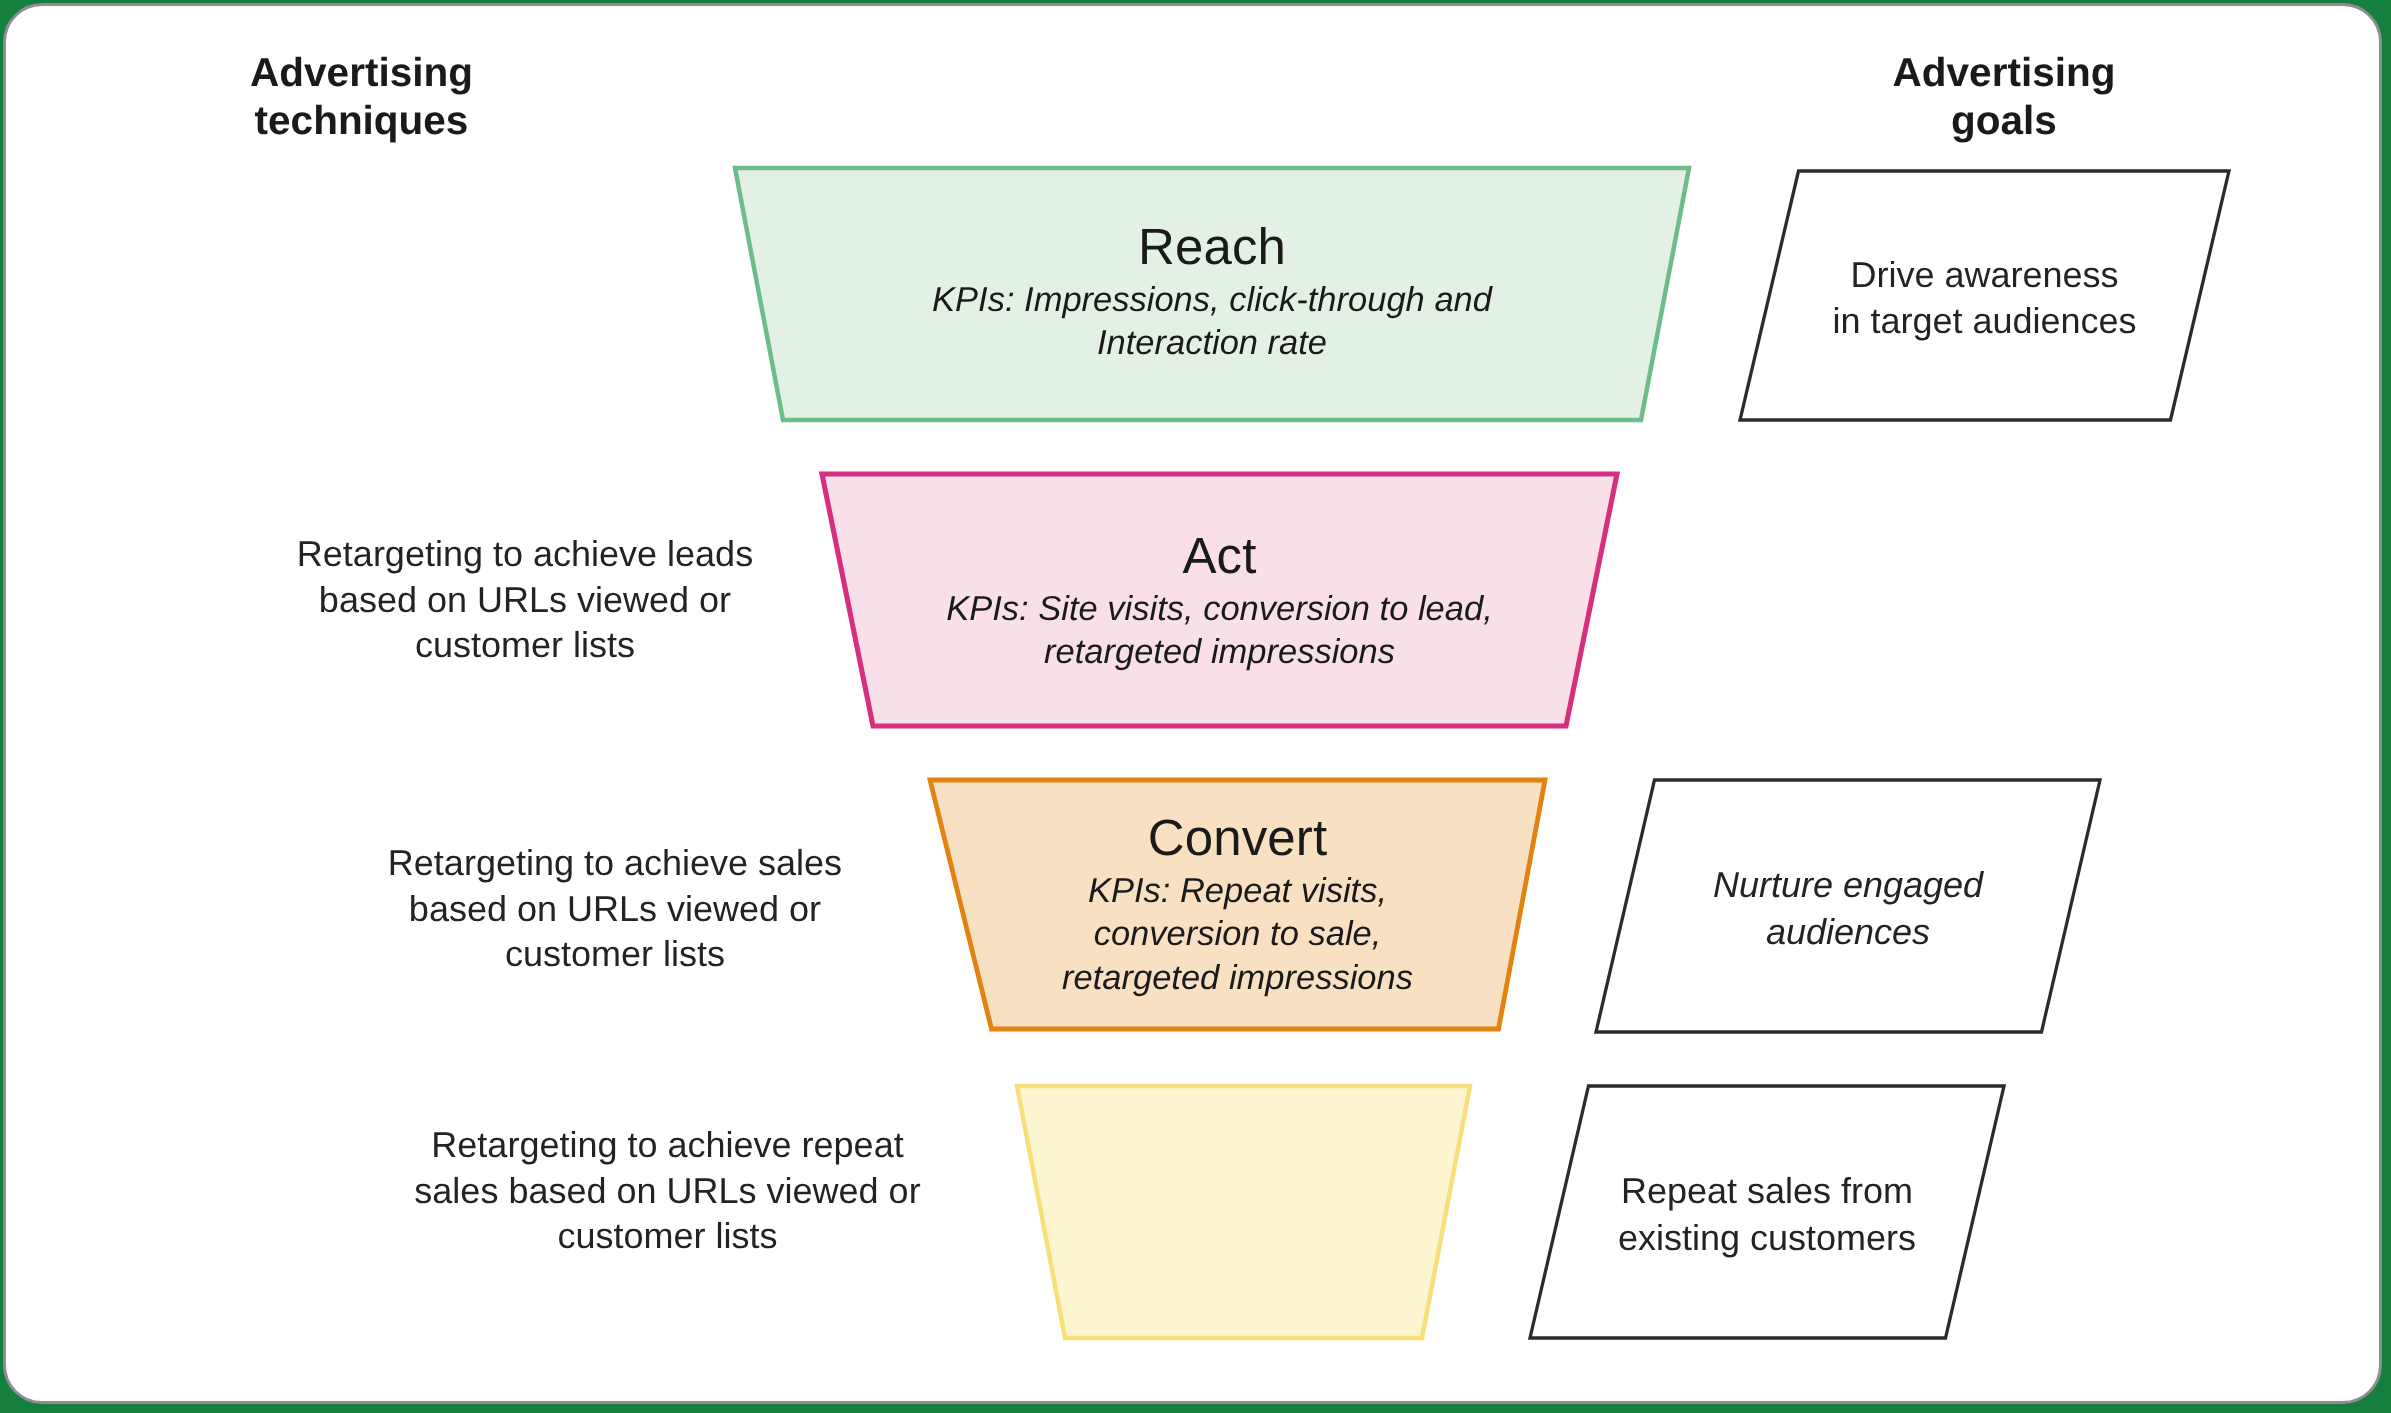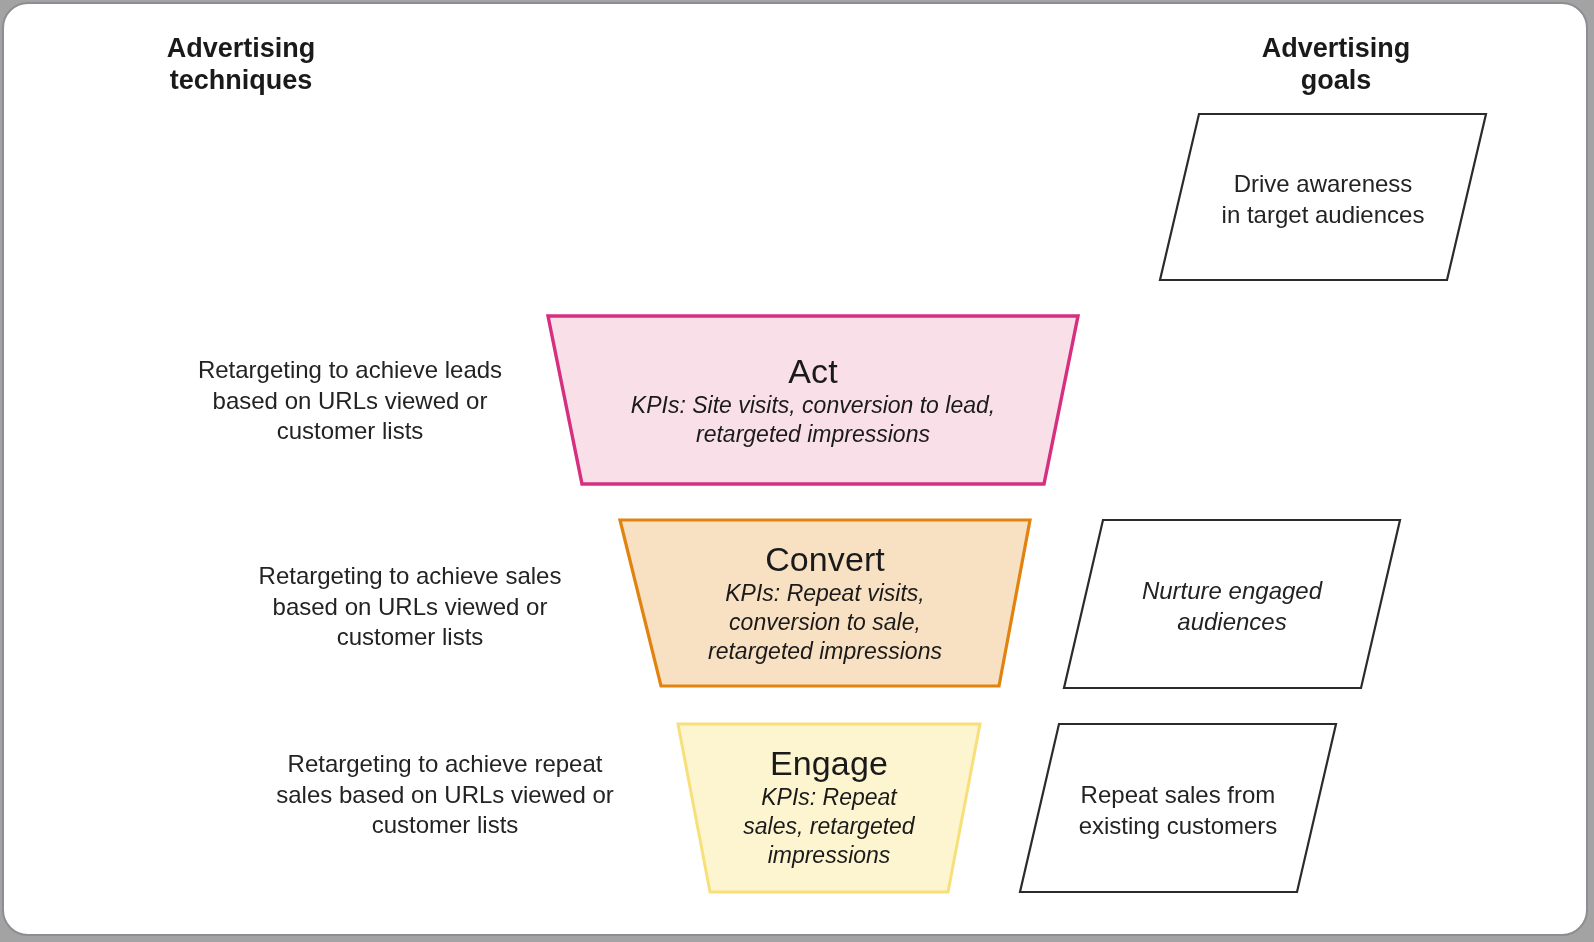--- a/index.html
+++ b/index.html
@@ -4,21 +4,21 @@
 <style>
   html,body{margin:0;padding:0;background:#ffffff;}
   body{
     font-family:"Liberation Sans","DejaVu Sans",sans-serif;
     -webkit-font-smoothing:antialiased;
   }
   #canvas{
     position:relative;
     width:1594px;
     height:942px;
-    background:#a3a3a3;
+    background:#15803d;
     overflow:hidden;
   }
   .frame{
     position:absolute;
     left:2px;top:2px;
     width:1586px;height:934px;
     border:2px solid #8d8d93;
     border-radius:26px;
     box-sizing:border-box;
     background:#ffffff;
@@ -83,20 +83,29 @@
 </head>
 <body>
 
 <div id="canvas">
   <div class="frame"></div>
 
   <div class="col-head" id="head-techniques">Advertising<br>techniques</div>
   <div class="col-head" id="head-goals">Advertising<br>goals</div>
 
 
+  <div class="stage" style="left:488px; top:110px; width:640px; height:172px;">
+    <svg width="640" height="172" viewBox="0 0 640 172">
+      <polygon points="2,2 638,2 606,170 34,170" fill="#e3f1e5" stroke="#6cbd8a" stroke-width="3" stroke-linejoin="miter"></polygon>
+    </svg>
+    <div class="stage-text" style="top:36px;">
+      <div class="stage-title">Reach</div>
+      <div class="stage-kpi">KPIs: Impressions, click-through and<br>Interaction rate</div>
+    </div>
+  </div>
 
   <div class="goal" style="left:1158px; top:112px; width:330px; height:170px;">
     <svg width="330" height="170" viewBox="0 0 330 170">
       <polygon points="41,2 328,2 289,168 2,168" fill="#ffffff" stroke="#2b2b2b" stroke-width="2.2" stroke-linejoin="miter"></polygon>
     </svg>
     <div class="goal-text" style="top:57px;">Drive awareness<br>in target audiences</div>
   </div>
 
   <div class="technique" style="left:155px; top:355px; width:390px;">Retargeting to achieve leads<br>based on URLs viewed or<br>customer lists</div>
 
@@ -129,24 +138,20 @@
     </svg>
     <div class="goal-text" style="top:58px;font-style:italic;">Nurture engaged<br>audiences</div>
   </div>
 
   <div class="technique" style="left:245px; top:749px; width:400px;">Retargeting to achieve repeat<br>sales based on URLs viewed or<br>customer lists</div>
 
   <div class="stage" style="left:676px; top:722px; width:306px; height:172px;">
     <svg width="306" height="172" viewBox="0 0 306 172">
       <polygon points="2,2 304,2 272,170 34,170" fill="#fdf5d0" stroke="#f7e07a" stroke-width="3" stroke-linejoin="miter"></polygon>
     </svg>
-    <div class="stage-text" style="top:22px;">
-      <div class="stage-title">Engage</div>
-      <div class="stage-kpi">KPIs: Repeat<br>sales, retargeted<br>impressions</div>
-    </div>
   </div>
 
   <div class="goal" style="left:1018px; top:722px; width:320px; height:172px;">
     <svg width="320" height="172" viewBox="0 0 320 172">
       <polygon points="41,2 318,2 279,170 2,170" fill="#ffffff" stroke="#2b2b2b" stroke-width="2.2" stroke-linejoin="miter"></polygon>
     </svg>
     <div class="goal-text" style="top:58px;">Repeat sales from<br>existing customers</div>
   </div>
 </div>
 

